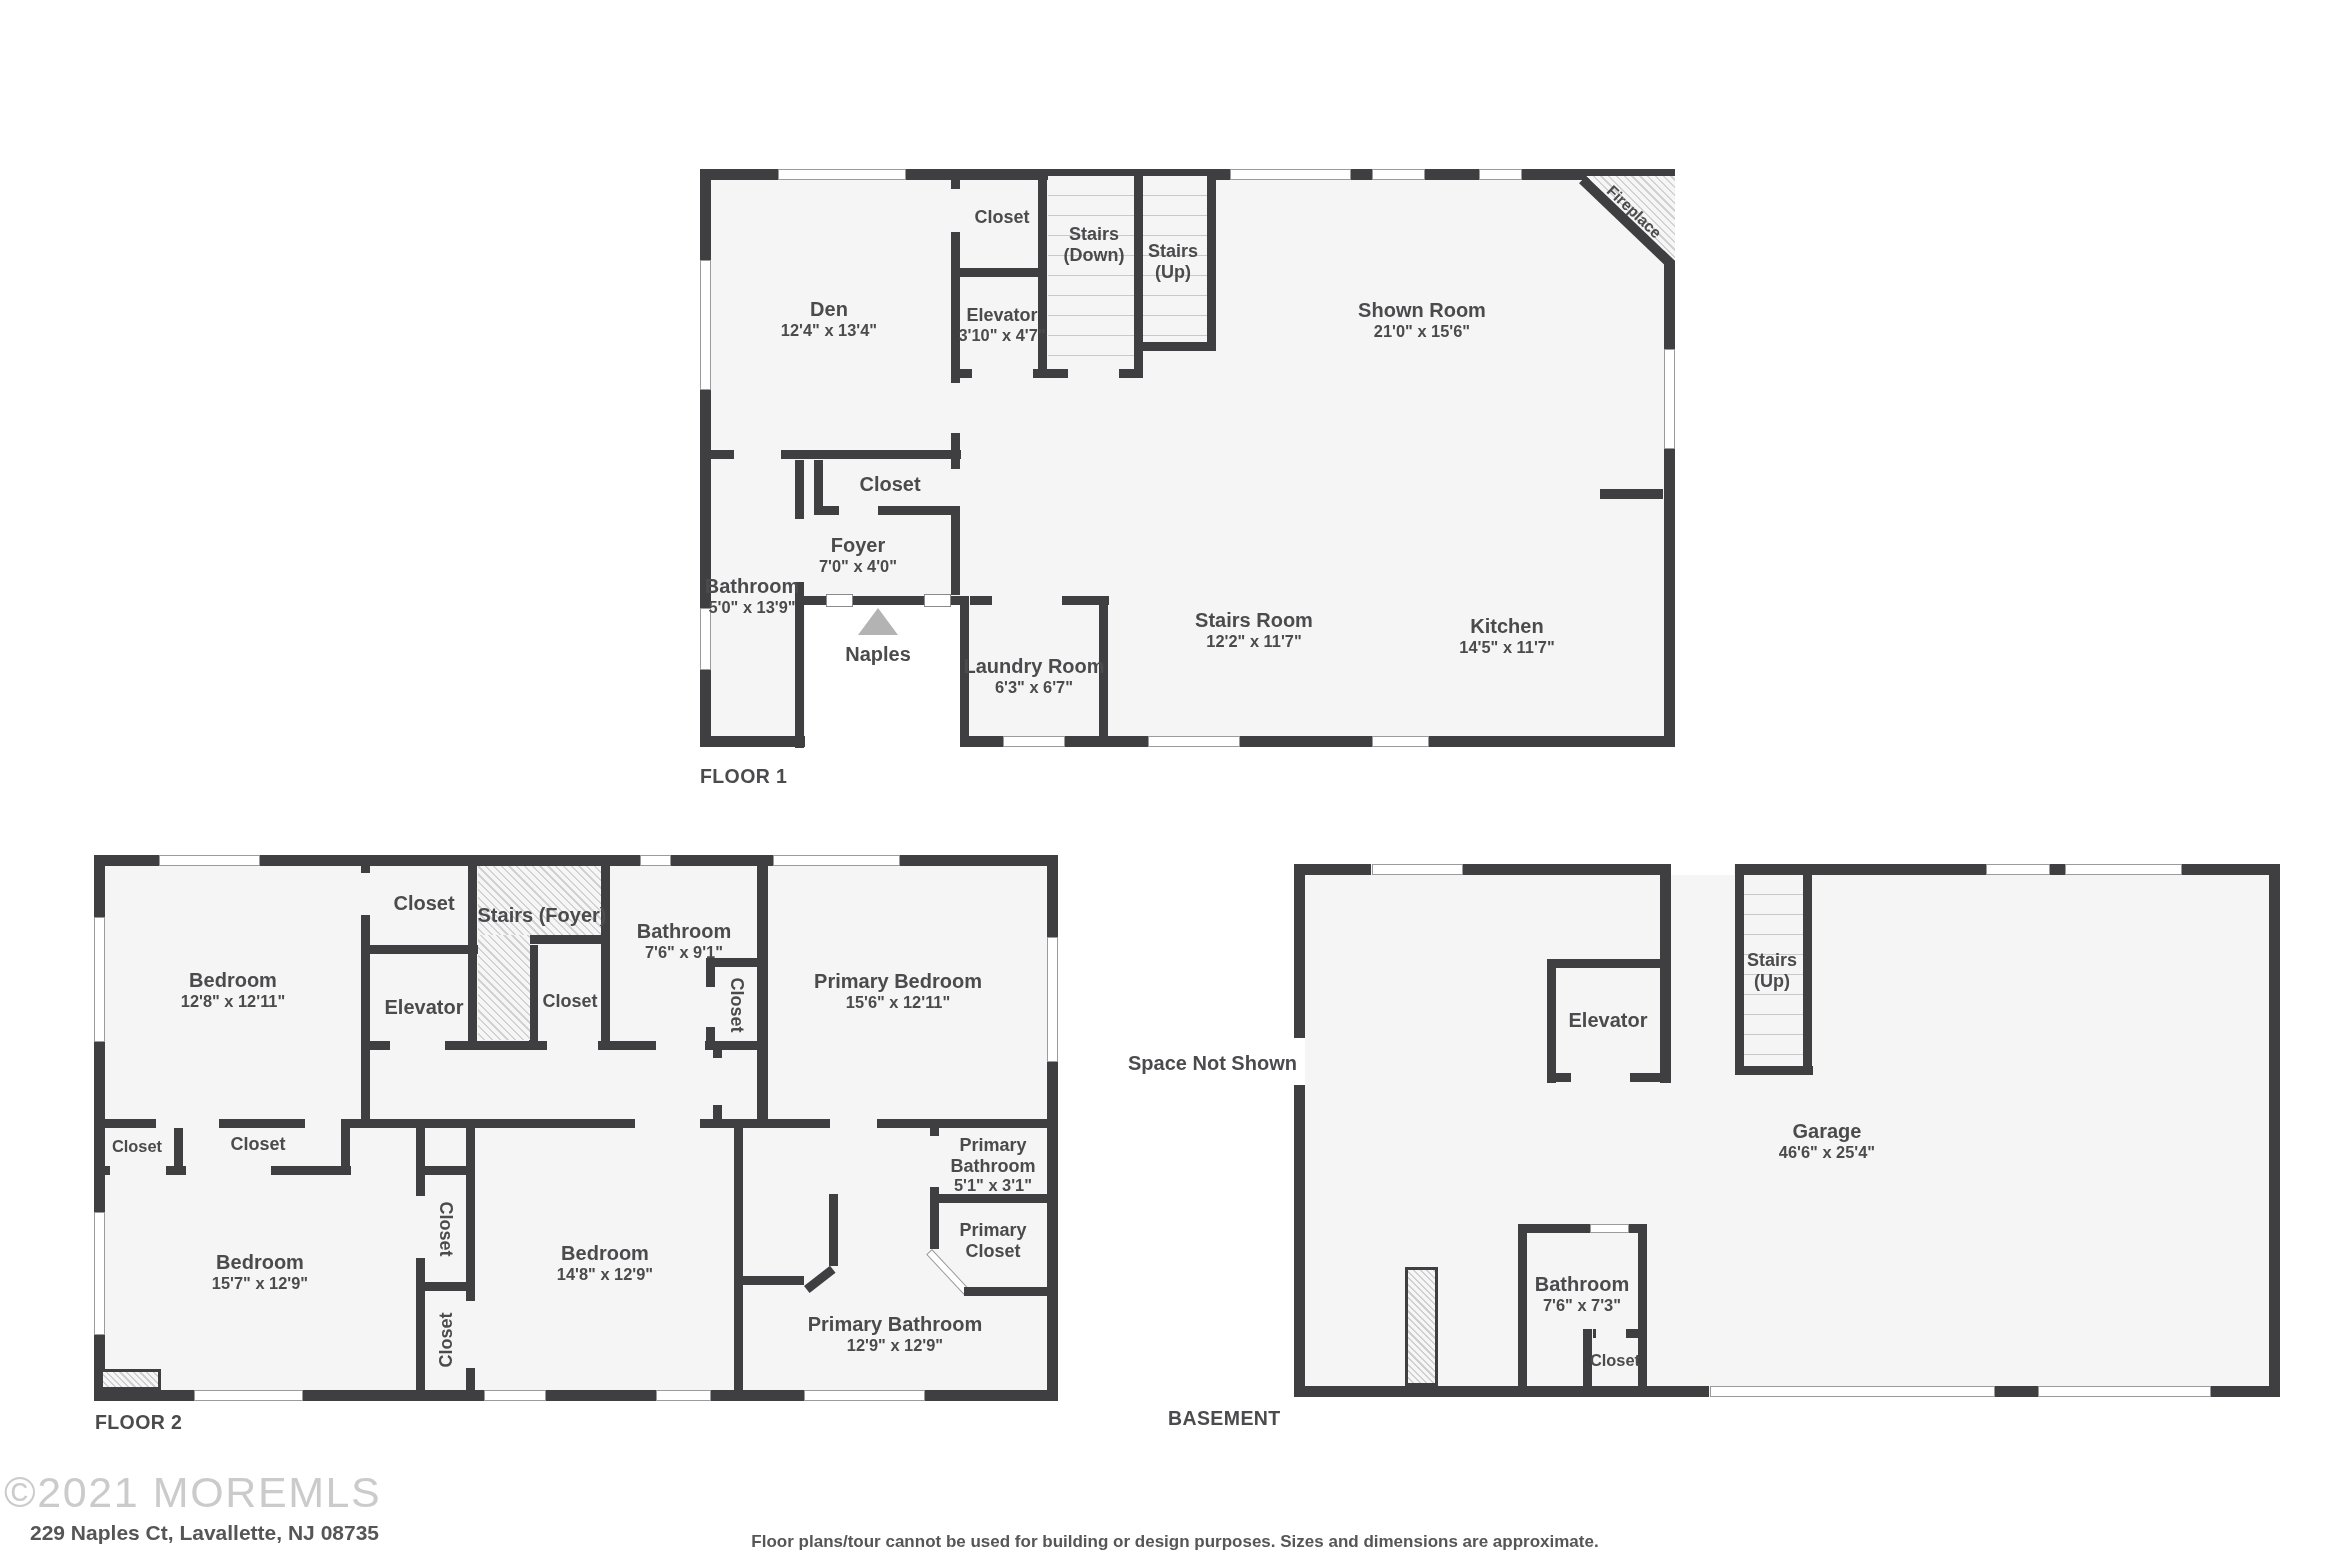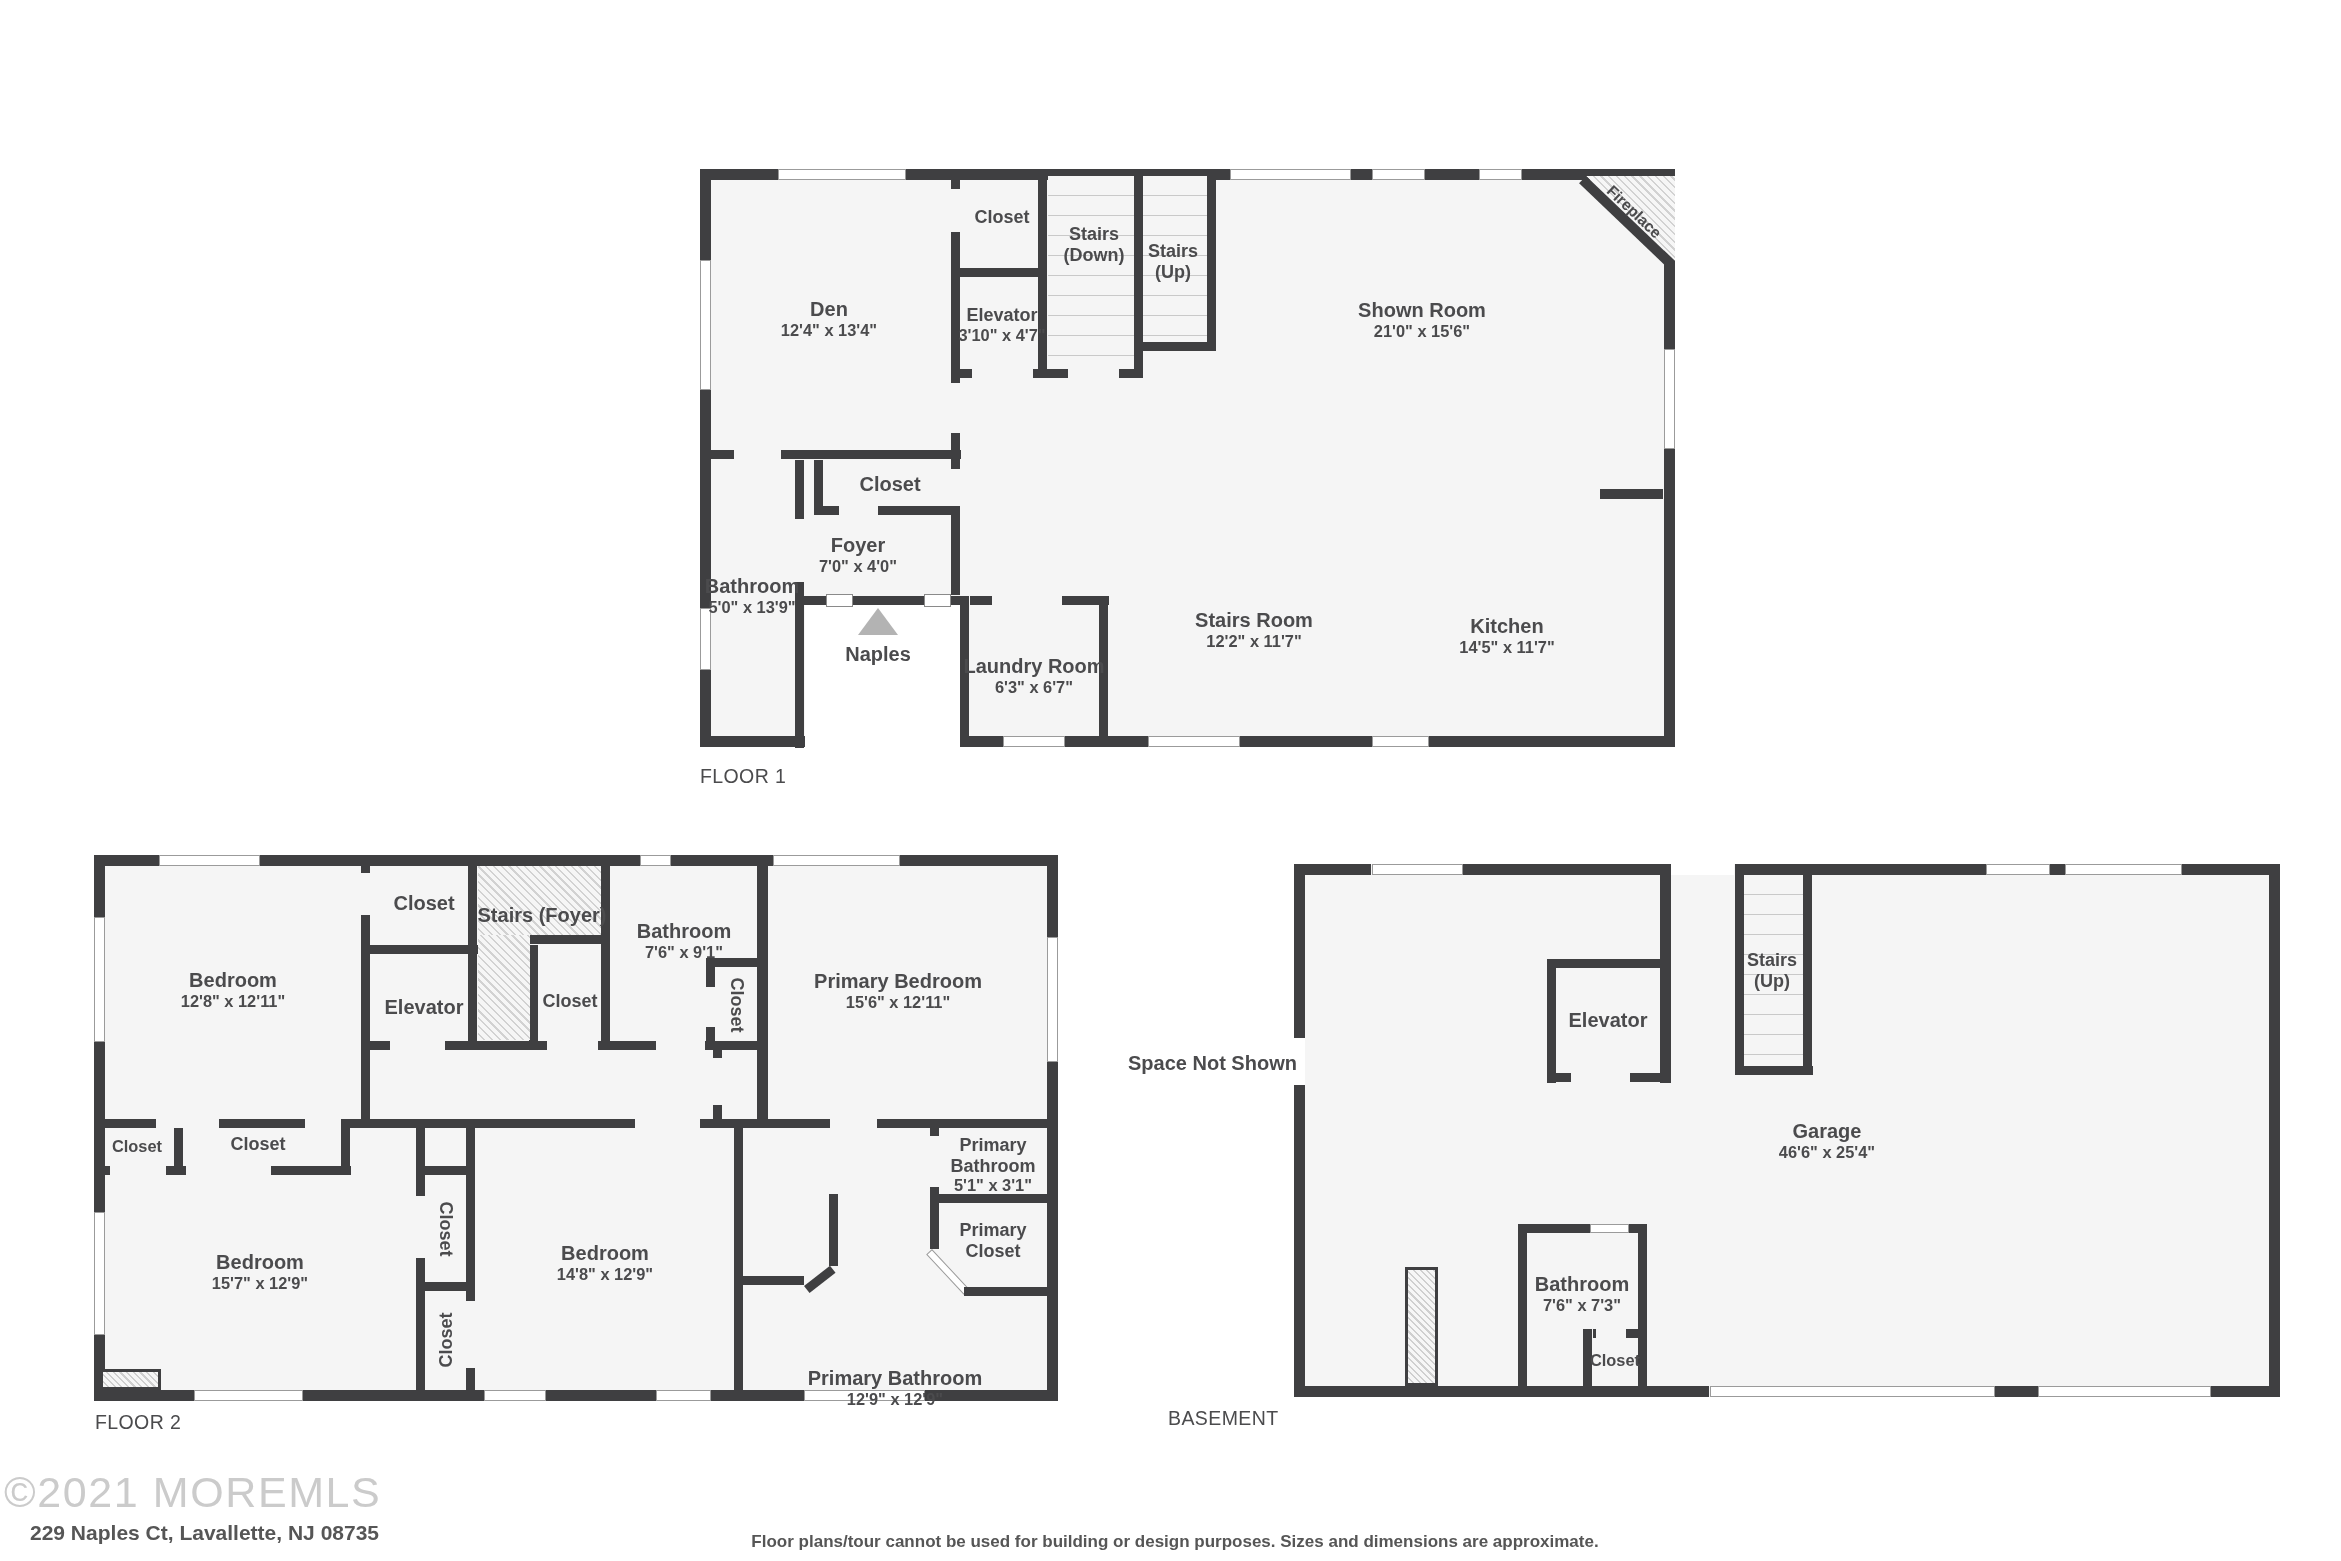--- a/index.html
+++ b/index.html
@@ -20,21 +20,21 @@
   .diagdoor{position:absolute;background:#ffffff;border:1.6px solid #9b9b9b;box-sizing:border-box;transform-origin:0 0;}
   .lab{position:absolute;transform:translate(-50%,-50%);text-align:center;color:#4b4b4d;white-space:nowrap;line-height:1.15;}
   .lab .nm{font-weight:700;font-size:20px;}
   .lab .dm{font-weight:700;font-size:16.4px;}
   .lab.sm .nm{font-size:18px;}
   .lab.xs .nm{font-size:16.4px;}
   .lab.v90{transform:translate(-50%,-50%) rotate(90deg);}
   .lab.v270{transform:translate(-50%,-50%) rotate(-90deg);}
   .lab.rot45{transform:translate(-50%,-50%) rotate(43.5deg);}
   .lab.rot45 .nm{font-size:15.6px;}
-  .ptitle{position:absolute;font-weight:400;font-size:19.5px;color:#4b4b4d;letter-spacing:0.4px;}
+  .ptitle{position:absolute;font-weight:700;font-size:19.5px;color:#4b4b4d;letter-spacing:0.4px;}
   .labL{transform:none;text-align:center;}
   .copyright{position:absolute;left:3.9px;top:1468px;font-size:43px;font-weight:400;color:#cbcbcb;letter-spacing:1.6px;}
   .address{position:absolute;left:30px;top:1521px;font-size:21px;font-weight:700;color:#565656;}
   .disclaimer{position:absolute;left:1175px;top:1532px;transform:translateX(-50%);font-size:17px;font-weight:700;color:#565656;}
 </style>
 </head>
 <body>
 
 <div class="plan">
   <div class="floor" style="left:700px;top:169px;width:974px;height:578px"></div>
@@ -266,21 +266,21 @@
   <div class="lab v90 sm" style="left:446px;top:1229px">
     <div class="nm">Closet</div>
     </div>
   <div class="lab v270 sm" style="left:446px;top:1340px">
     <div class="nm">Closet</div>
     </div>
   <div class="lab" style="left:605px;top:1263px">
     <div class="nm">Bedroom</div>
       <div class="dm">14'8" x 12'9"</div>
     </div>
-  <div class="lab" style="left:895px;top:1388px">
+  <div class="lab" style="left:895px;top:1334px">
     <div class="nm">Primary Bathroom</div>
       <div class="dm">12'9" x 12'9"</div>
     </div>
   <div class="lab sm" style="left:993px;top:1165px">
     <div class="nm">Primary</div>
     <div class="nm">Bathroom</div>
     <div class="dm">5'1" x 3'1"</div>
     </div>
   <div class="lab sm" style="left:993px;top:1241px">
     <div class="nm">Primary</div>

